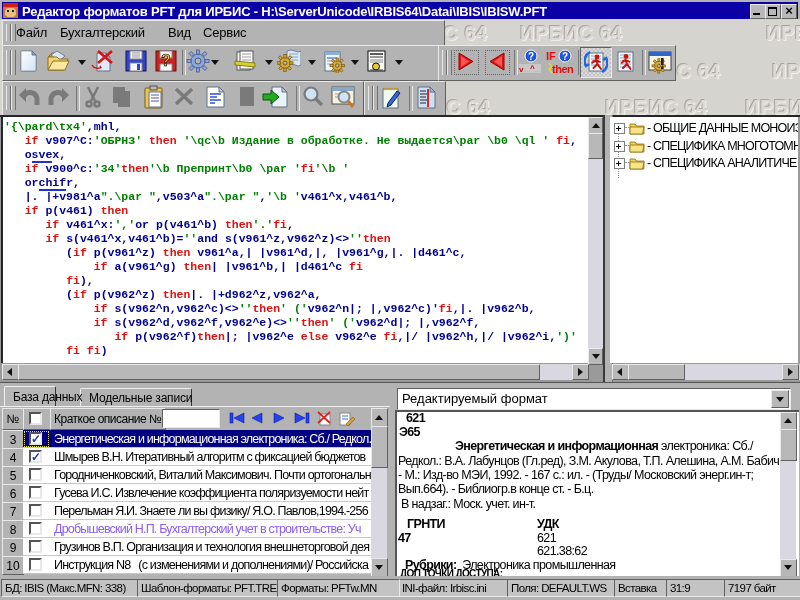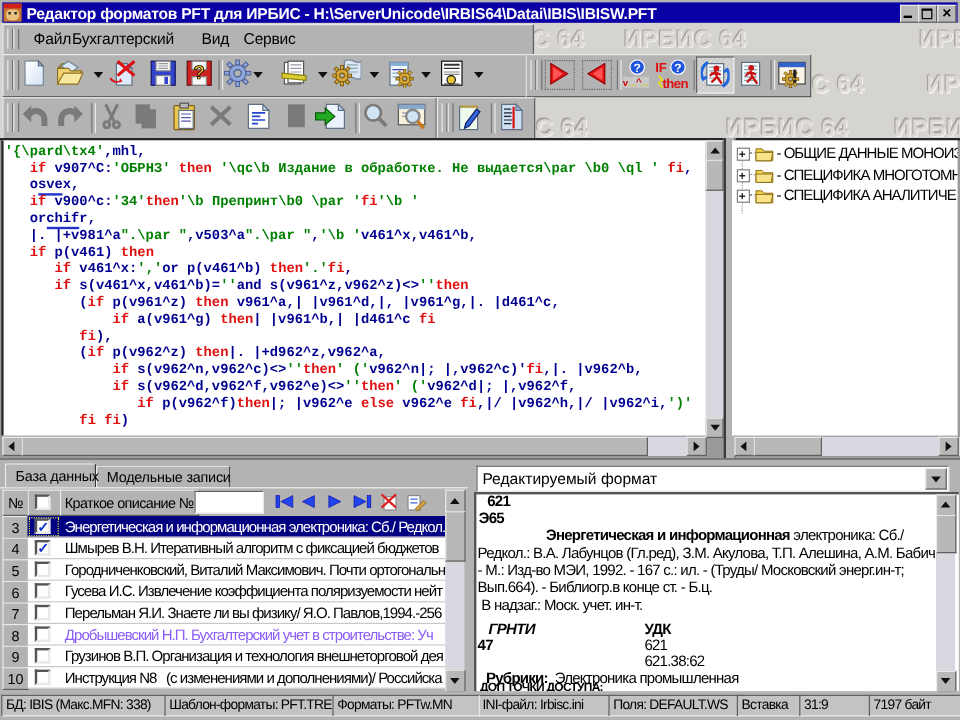--- a/index.html
+++ b/index.html
@@ -45,21 +45,21 @@
     </div>
 <div class="abs up" style="left:765px;top:4px;width:14px;height:13px;background:#b8b8b8;">
       <div class="abs" style="left:2px;top:2px;width:7px;height:6px;border:1px solid #000;border-top:2px solid #000;"></div>
     </div>
 <div class="abs up" style="left:781px;top:4px;width:14px;height:13px;background:#b8b8b8;font-size:13px;font-weight:bold;text-align:center;line-height:12px;">×</div>
 
 <div class="abs up" style="left:2px;top:20px;width:441px;height:24px;background:#b3b3b3;">
   <div class="abs grip" style="left:3px;top:3px;height:17px;"></div>
   <div class="abs grip" style="left:8px;top:3px;height:17px;"></div>
   <div class="abs" style="left:0;top:4px;font-size:13px;letter-spacing:-0.2px;">
-        <span style="position:absolute;left:25px;">Файл</span>
+        <span style="position:absolute;left:13px;">Файл</span>
         <span style="position:absolute;left:57px;">Бухгалтерский</span>
         <span style="position:absolute;left:165px;">Вид</span>
         <span style="position:absolute;left:200px;">Сервис</span>
       </div>
 </div>
 
 <div class="abs up" style="left:2px;top:45px;width:435px;height:34px;background:#b3b3b3;">
   <div class="abs grip" style="left:3px;top:4px;height:25px;"></div>
   <div class="abs grip" style="left:8px;top:4px;height:25px;"></div>
   <svg class="abs" style="left:14px;top:3px;" width="24" height="24" viewBox="0 0 24 24">
@@ -456,21 +456,21 @@
         </div>
     <div class="abs up" style="left:16px;top:0;width:55px;height:14px;background:#b8b8b8;"></div>
     <div class="abs up" style="left:170px;top:0;width:15px;height:14px;background:#b8b8b8;">
           <div class="arr" style="left:5px;top:3px;border-top:4px solid transparent;border-bottom:4px solid transparent;border-left:5px solid #111;"></div>
         </div>
   </div>
 </div>
 
 <div class="abs" style="left:0;top:382px;width:391px;height:194px;background:#b3b3b3;border-top:1px solid #555;">
 
-  <div class="abs" style="left:4px;top:3px;width:76px;height:20px;box-sizing:border-box;white-space:nowrap;background:#b6b6b6;border-top:1px solid #efefef;border-left:1px solid #efefef;border-right:1px solid #333;border-radius:2px 2px 0 0;font-size:12px;padding-left:8px;line-height:20px;z-index:2;letter-spacing:-0.2px;">База данных</div>
+  <div class="abs" style="left:4px;top:3px;width:52px;height:20px;box-sizing:border-box;white-space:nowrap;background:#b6b6b6;border-top:1px solid #efefef;border-left:1px solid #efefef;border-right:1px solid #333;border-radius:2px 2px 0 0;font-size:12px;padding-left:8px;line-height:20px;z-index:2;letter-spacing:-0.2px;">База данных</div>
   <div class="abs" style="left:80px;top:5px;width:112px;height:18px;box-sizing:border-box;white-space:nowrap;background:#b3b3b3;border-top:1px solid #efefef;border-left:1px solid #efefef;border-right:1px solid #333;border-radius:2px 2px 0 0;font-size:12px;padding-left:8px;line-height:18px;letter-spacing:-0.2px;">Модельные записи</div>
 
   <div class="abs" style="left:0px;top:23px;width:390px;height:170px;border-top:1px solid #efefef;background:#b3b3b3;">
 
     <div class="abs up" style="left:2px;top:1px;width:20px;height:20px;background:#b3b3b3;font-size:12px;text-align:center;line-height:20px;">№</div>
     <div class="abs up" style="left:23px;top:1px;width:26px;height:20px;background:#b3b3b3;">
           <div class="cbx" style="left:5px;top:3px;"></div>
         </div>
     <div class="abs up" style="left:50px;top:1px;width:111px;height:20px;background:#b3b3b3;font-size:12px;line-height:20px;padding-left:3px;letter-spacing:-0.5px;">Краткое описание №</div>
     <div class="abs dn" style="left:162px;top:2px;width:56px;height:17px;background:#fff;"></div>
@@ -582,21 +582,21 @@
   </div>
 
   <div class="abs" style="left:4px;top:27px;width:402px;height:166px;border-top:2px solid #555;border-left:2px solid #555;background:#fff;overflow:hidden;" id="fmtpane">
         <div class="abs" style="left:9px;top:-1px;font-size:12.5px;letter-spacing:-0.62px;white-space:nowrap;"><b>621</b></div>
         <div class="abs" style="left:2px;top:13px;font-size:12.5px;letter-spacing:-0.62px;white-space:nowrap;"><b>Э65</b></div>
         <div class="abs" style="left:58px;top:27px;font-size:12.5px;letter-spacing:-0.62px;white-space:nowrap;"><b>Энергетическая и информационная</b>  электроника: Сб./</div>
         <div class="abs" style="left:1px;top:42px;font-size:12.5px;letter-spacing:-0.62px;white-space:nowrap;">Редкол.: В.А. Лабунцов (Гл.ред), З.М. Акулова, Т.П. Алешина,  А.М. Бабич.</div>
         <div class="abs" style="left:1px;top:56px;font-size:12.5px;letter-spacing:-0.62px;white-space:nowrap;">- М.: Изд-во МЭИ, 1992. - 167 с.: ил. - (Труды/ Московский энерг.ин-т;</div>
         <div class="abs" style="left:1px;top:70px;font-size:12.5px;letter-spacing:-0.62px;white-space:nowrap;">Вып.664). - Библиогр.в конце ст. - Б.ц.</div>
         <div class="abs" style="left:4px;top:85px;font-size:12.5px;letter-spacing:-0.62px;white-space:nowrap;"> В надзаг.: Моск. учет. ин-т.</div>
-        <div class="abs" style="left:10px;top:105px;font-size:12.5px;letter-spacing:-0.62px;white-space:nowrap;font-style:italic;"><b>ГРНТИ</b></div>
+        <div class="abs" style="left:10px;top:105px;font-size:12.5px;letter-spacing:-0.62px;white-space:nowrap;"><b>ГРНТИ</b></div>
         <div class="abs" style="left:140px;top:105px;font-size:12.5px;letter-spacing:-0.62px;white-space:nowrap;"><b>УДК</b></div>
         <div class="abs" style="left:1px;top:119px;font-size:12.5px;letter-spacing:-0.62px;white-space:nowrap;font-weight:bold;">47</div>
         <div class="abs" style="left:140px;top:119px;font-size:12.5px;letter-spacing:-0.62px;white-space:nowrap;">621</div>
         <div class="abs" style="left:140px;top:132px;font-size:12.5px;letter-spacing:-0.62px;white-space:nowrap;">621.38:62</div>
         <div class="abs" style="left:8px;top:146px;font-size:12.5px;letter-spacing:-0.62px;white-space:nowrap;"><b>Рубрики:</b>&nbsp; Электроника промышленная</div>
         <div class="abs" style="left:3px;top:156px;font-size:10px;letter-spacing:-0.62px;white-space:nowrap;"><b>ДОП ТОЧКИ ДОСТУПА:</b></div>
       </div>
 
   <div class="abs" style="left:389px;top:29px;width:16px;height:164px;background:#d9d7e0;">
     <div class="abs up" style="left:0;top:0;width:15px;height:16px;background:#b8b8b8;">

